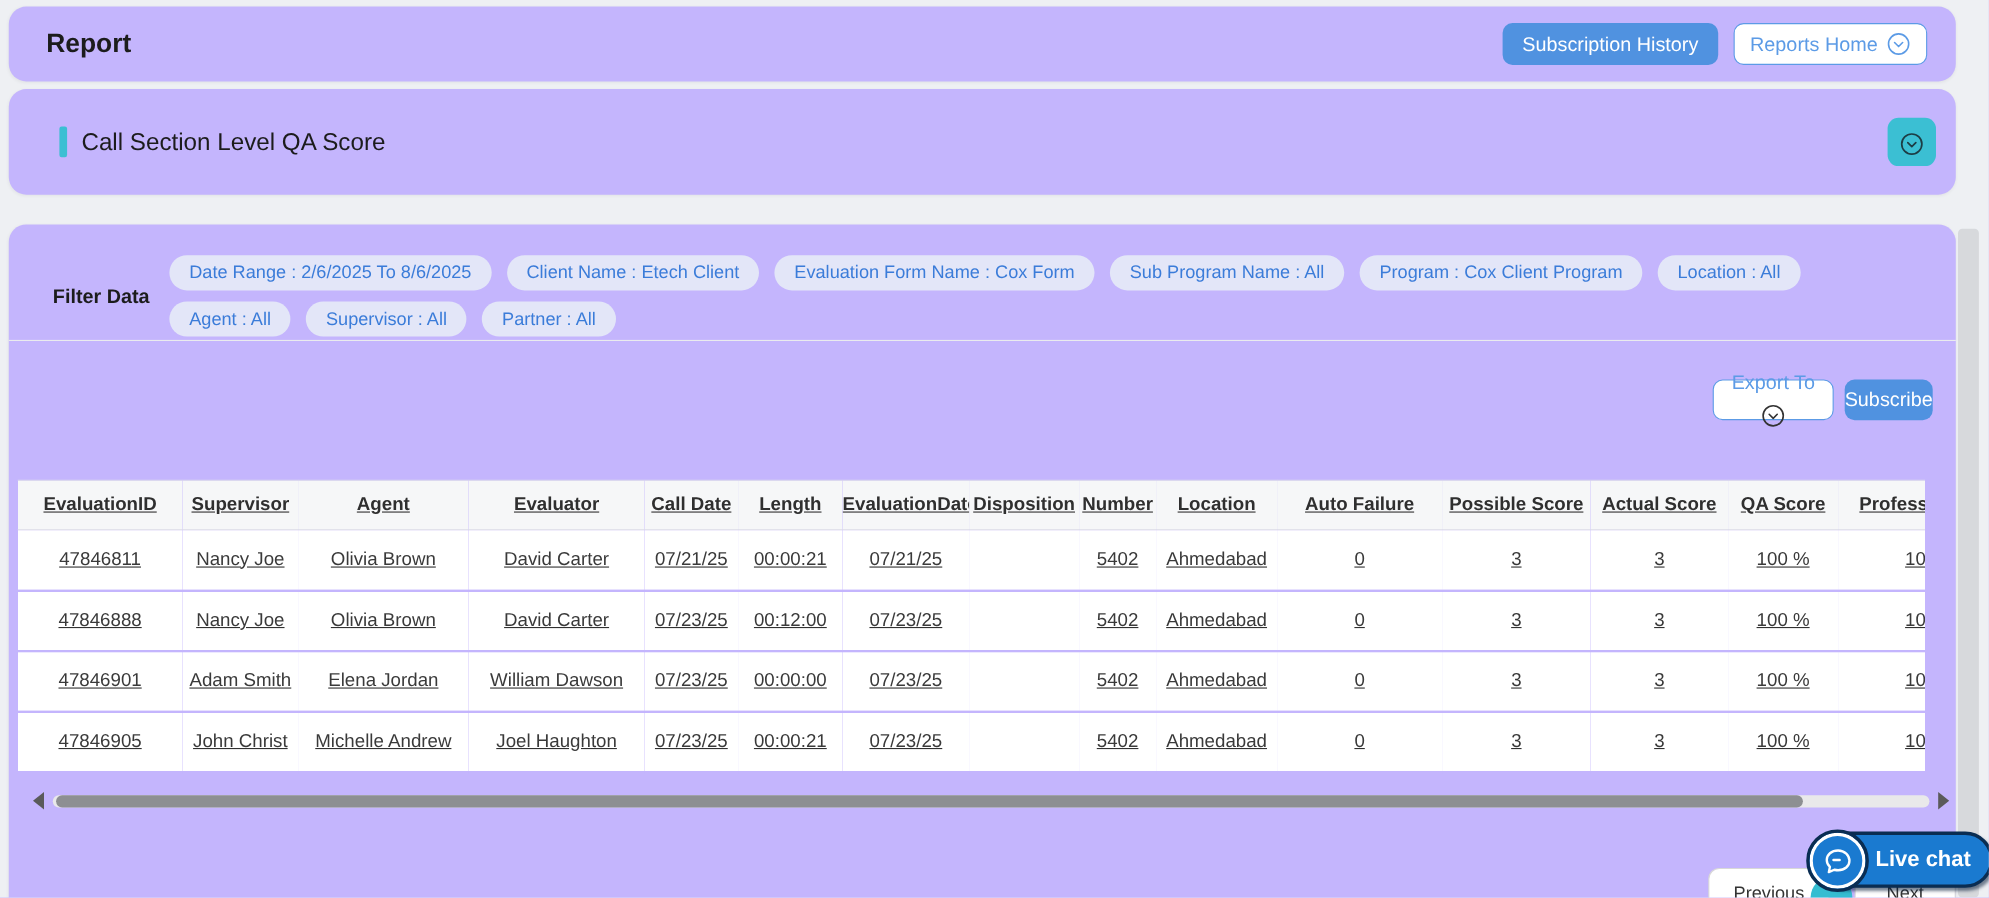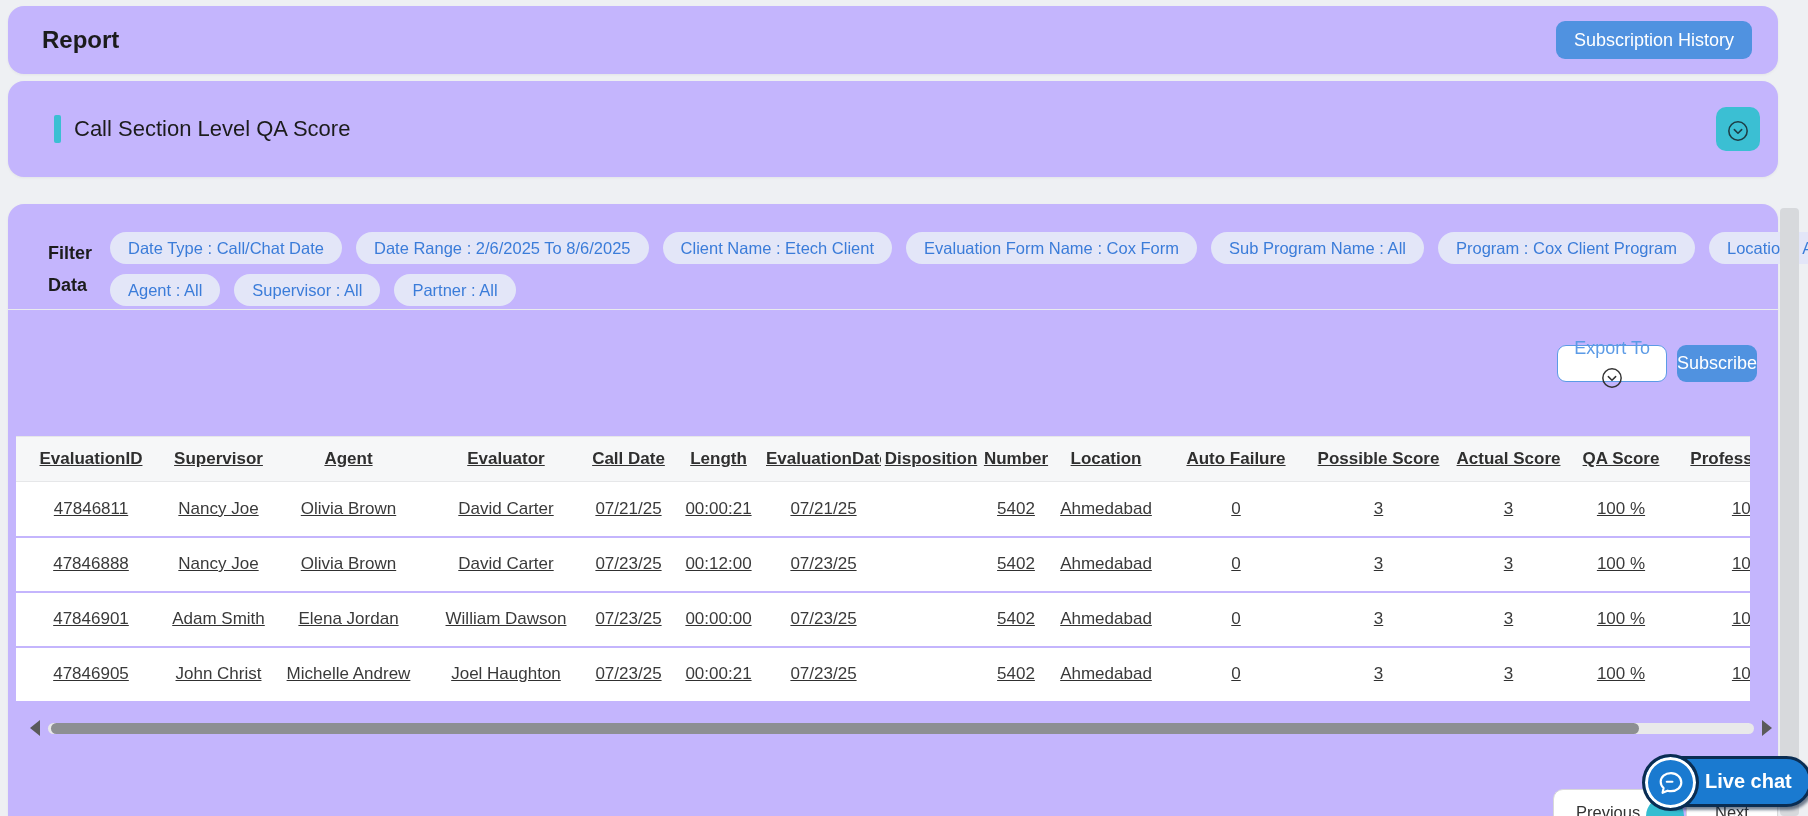--- a/index.html
+++ b/index.html
@@ -94,20 +94,29 @@
   .livechat-icon svg { width:30px; height:30px; }
 </style>
 </head>
 <body>
 
 <div class="card card-top">
   <div class="page-title">Report</div>
   <div class="header-actions">
     <button class="btn btn-blue">
       <span>Subscription History</span>
+    </button>
+    <button class="btn btn-outline-blue">
+      <span>Reports Home</span>
+      <span class="circle-chevron">
+        <svg viewBox="0 0 24 24">
+            <circle cx="12" cy="12" r="10" fill="none" stroke="currentColor" stroke-width="1.6"></circle>
+            <path d="M8 10.5l4 4 4-4" fill="none" stroke="currentColor" stroke-width="1.6" stroke-linecap="round" stroke-linejoin="round"></path>
+          </svg>
+      </span>
     </button>
   </div>
 </div>
 
 <div class="card card-section">
   <div class="accent-bar"></div>
   <div class="section-title">Call Section Level QA Score</div>
   <button class="collapse-btn">
     <span class="circle-chevron">
       <svg viewBox="0 0 24 24">
@@ -117,21 +126,20 @@
     </span>
   </button>
 </div>
 
 <div class="card card-main">
 
   <div class="filter-area">
     <div class="filter-label">Filter Data</div>
     <div class="pill-rows">
       <div class="pill-row">
-        <span class="pill">Date Type : Call/Chat Date</span>
         <span class="pill">Date Range : 2/6/2025 To 8/6/2025</span>
         <span class="pill">Client Name : Etech Client</span>
         <span class="pill">Evaluation Form Name : Cox Form</span>
         <span class="pill">Sub Program Name : All</span>
         <span class="pill">Program : Cox Client Program</span>
         <span class="pill">Location : All</span>
       </div>
       <div class="pill-row">
         <span class="pill">Agent : All</span>
         <span class="pill">Supervisor : All</span>

